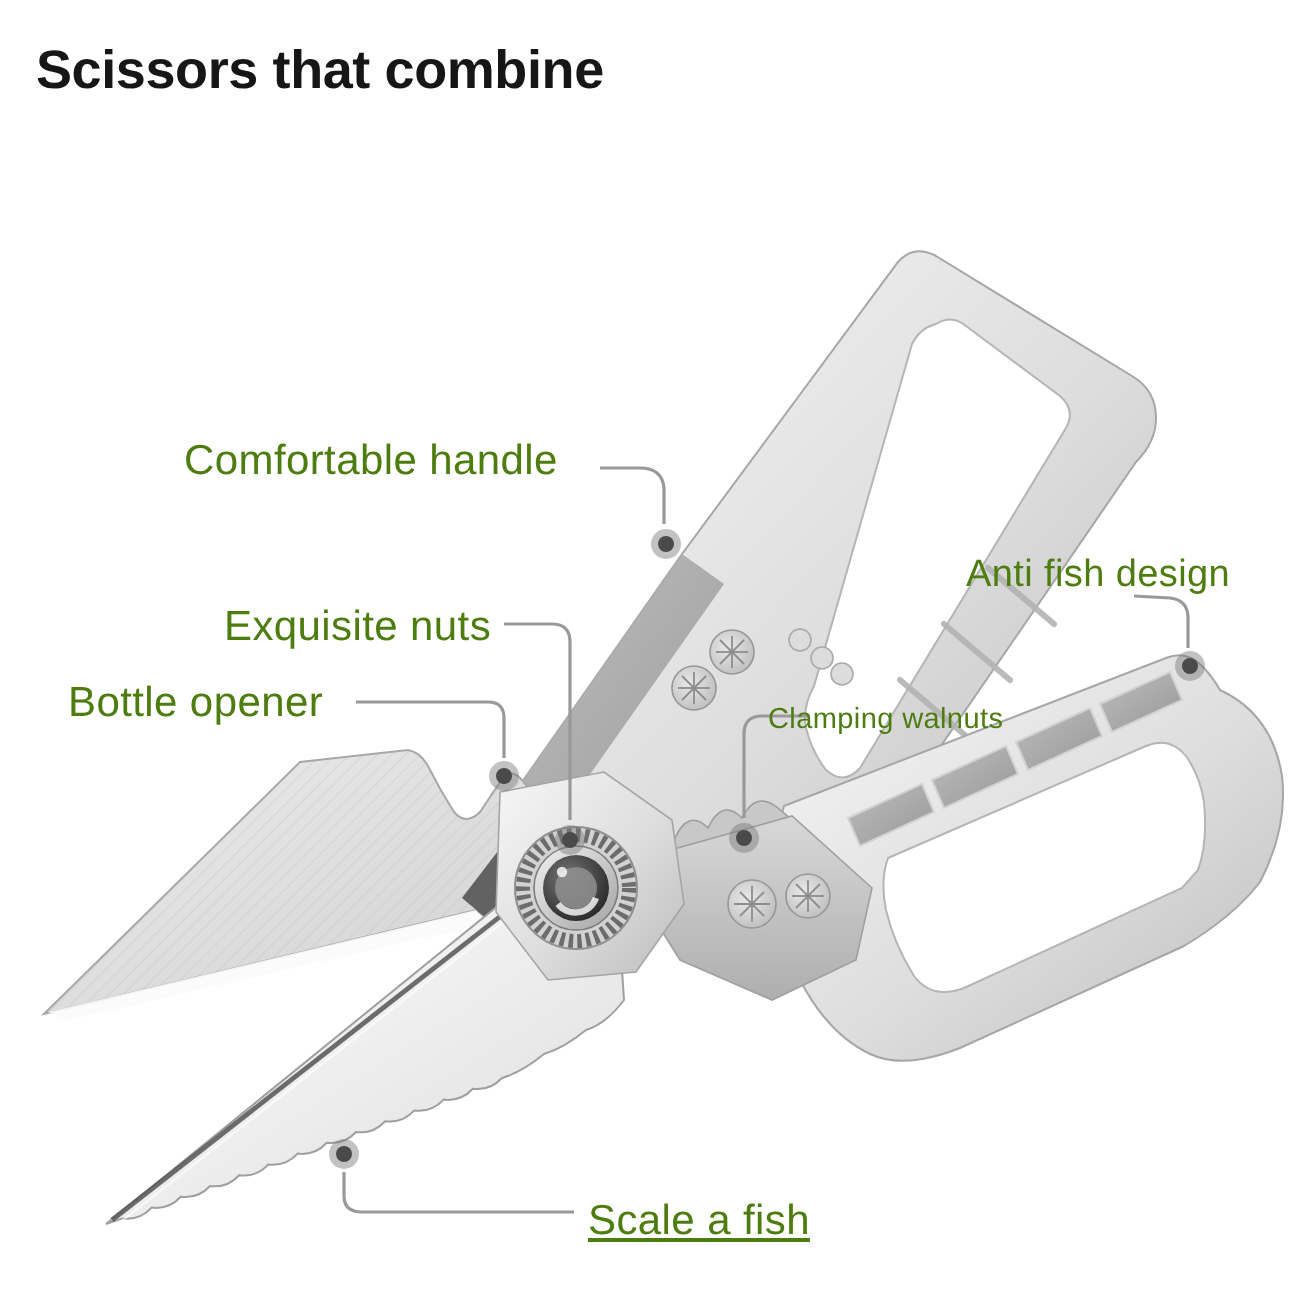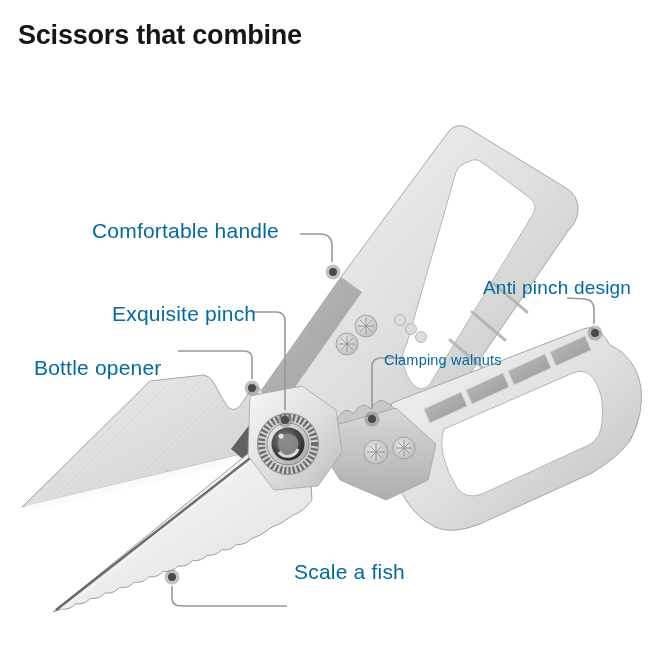--- a/index.html
+++ b/index.html
@@ -7,29 +7,29 @@
     position:relative;width:648px;height:648px;background:#ffffff;overflow:hidden;
     font-family:"Liberation Sans", sans-serif;
   }
   .title{
     position:absolute;left:18px;top:14px;width:430px;
     font-weight:800;font-size:27px;line-height:43px;letter-spacing:-0.2px;color:#161616;
   }
   .title .t-line{display:block;white-space:nowrap;}
   .illustration{position:absolute;left:0;top:0;width:648px;height:648px;}
   .callout-label{
-    position:absolute;color:#0369a1;font-weight:400;letter-spacing:0.2px;
+    position:absolute;color:#4d7c0f;font-weight:400;letter-spacing:0.2px;
     font-size:21px;white-space:nowrap;
   }
   .cl-comfortable{left:92px;top:219px;}
   .cl-exquisite{left:112px;top:302px;}
-  .cl-bottle{left:34px;top:356px;}
+  .cl-bottle{left:34px;top:340px;}
   .cl-antipinch{left:483px;top:277px;font-size:19px;}
   .cl-clamping{left:384px;top:352px;font-size:14.5px;}
-  .cl-scalefish{left:294px;top:560px;}
+  .cl-scalefish{left:294px;top:599px;text-decoration:underline;}
 </style>
 </head>
 <body>
 
 <div class="stage">
 
   <h1 class="title" style="margin:0;">
     <span class="t-line">Scissors that combine</span>
   </h1>
 
@@ -227,18 +227,18 @@
           <circle cx="372" cy="419" r="4" fill="#4a4a4a"></circle>
         </g>
       <g>
           <circle cx="172" cy="577" r="7.5" fill="#777777" opacity="0.45"></circle>
           <circle cx="172" cy="577" r="4" fill="#4a4a4a"></circle>
         </g>
     </g>
   </svg>
 
   <div class="callout-label cl-comfortable">Comfortable handle</div>
-  <div class="callout-label cl-exquisite">Exquisite pinch</div>
+  <div class="callout-label cl-exquisite">Exquisite nuts</div>
   <div class="callout-label cl-bottle">Bottle opener</div>
-  <div class="callout-label cl-antipinch">Anti pinch design</div>
+  <div class="callout-label cl-antipinch">Anti fish design</div>
   <div class="callout-label cl-clamping">Clamping walnuts</div>
   <div class="callout-label cl-scalefish">Scale a fish</div>
 </div>
 
 </body></html>

